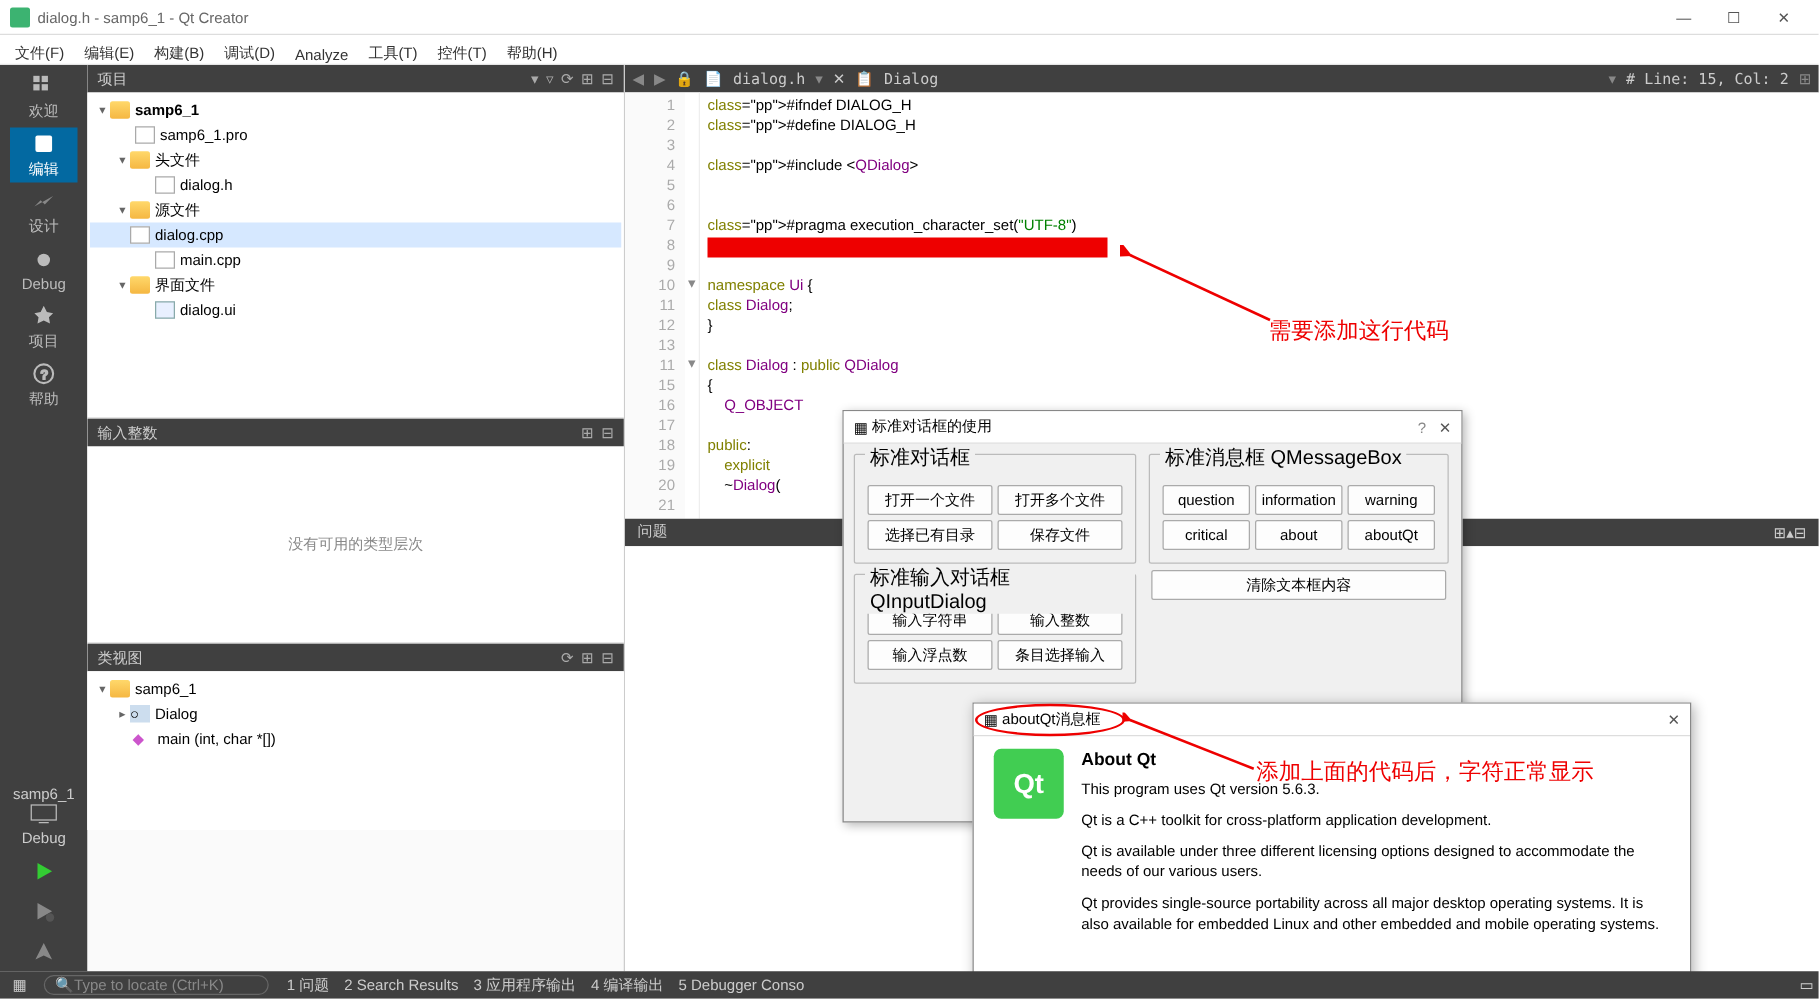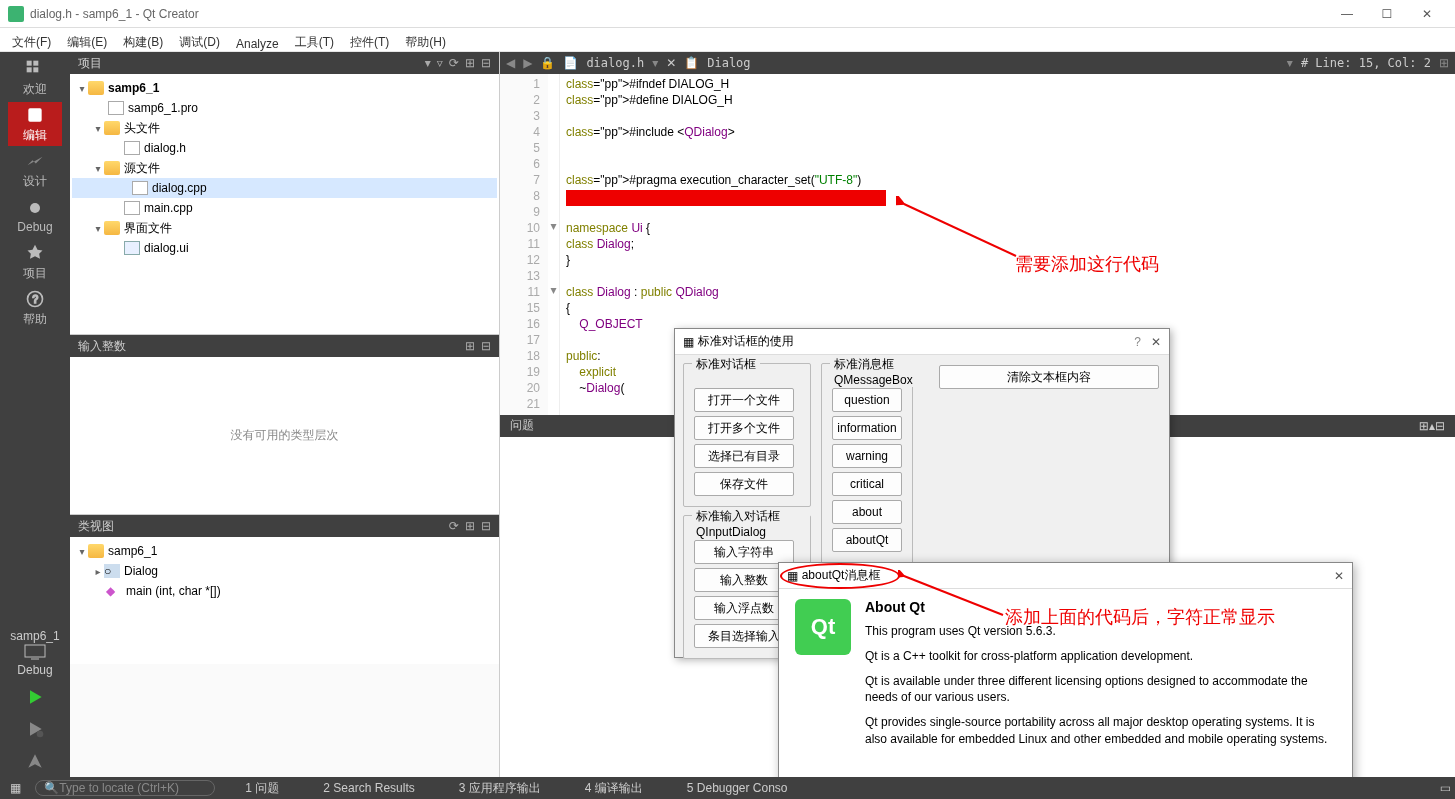--- a/index.html
+++ b/index.html
@@ -6,21 +6,21 @@
 body{width:1455px;height:799px;overflow:hidden;background:#fff;position:relative}
 .titlebar{height:28px;background:#fff;border-bottom:1px solid #ddd;display:flex;align-items:center;padding:0 8px;color:#666}
 .titlebar .app-icon{width:16px;height:16px;background:#3cb371;border-radius:2px;margin-right:6px}
 .titlebar .spacer{flex:1}
 .titlebar .winbtn{width:40px;text-align:center;color:#555;cursor:pointer}
 .menubar{height:24px;background:#fff;display:flex;align-items:flex-end;padding:0 12px;gap:16px;font-size:12px;color:#333;border-bottom:1px solid #e5e5e5}
 .menubar span{cursor:pointer}
 .container{display:flex;height:calc(100% - 52px - 22px)}
 .leftbar{width:70px;background:#404040;color:#bbb;display:flex;flex-direction:column;align-items:center;padding-top:4px}
 .leftbar .modebtn{width:54px;height:44px;display:flex;flex-direction:column;align-items:center;justify-content:center;font-size:10px;gap:2px;cursor:pointer;margin-bottom:2px}
-.leftbar .modebtn.active{background:#b91c1c;color:#fff}
+.leftbar .modebtn.active{background:#0369a1;color:#fff}
 .leftbar .modebtn svg{width:20px;height:20px}
 .leftbar .sep{flex:1}
 .leftbar .target{width:60px;text-align:center;padding:4px 0;font-size:11px;color:#ccc}
 .leftbar .target svg{width:24px;height:18px}
 .leftbar .runbtn{width:40px;height:32px;display:flex;align-items:center;justify-content:center;cursor:pointer}
 .midcol{width:430px;display:flex;flex-direction:column;background:#fafafa;border-right:1px solid #ccc}
 .panel-title{height:22px;background:#404040;color:#ccc;display:flex;align-items:center;padding:0 8px;font-size:12px}
 .panel-title .sp{flex:1}
 .panel-title .ic{margin-left:6px;color:#aaa;font-size:12px}
 .tree{flex:1;background:#fff;padding:4px 2px;overflow:auto}
@@ -55,33 +55,33 @@
 .redline{position:absolute;left:6px;top:116px;width:320px;height:3px;background:#e00}
 .annotation1{position:absolute;left:1015px;top:252px;color:#e00;font-size:18px;font-weight:500}
 .annotation2{position:absolute;left:1005px;top:605px;color:#e00;font-size:18px;font-weight:500}
 .dialog1{position:absolute;left:674px;top:328px;width:496px;height:330px;background:#f0f0f0;border:1px solid #888;box-shadow:2px 2px 8px rgba(0,0,0,0.3)}
 .dlg-title{height:26px;background:#fff;display:flex;align-items:center;padding:0 8px;border-bottom:1px solid #ddd}
 .dlg-title .sp{flex:1}
 .dlg-title .q{color:#888;margin-right:10px}
 .dlg-title .x{color:#555;cursor:pointer}
 .dlg-body{padding:8px;display:flex;gap:10px}
 .group{border:1px solid #bbb;border-radius:2px;padding:22px 8px 8px;position:relative;background:#f0f0f0}
-.group .legend{position:absolute;top:-8px;left:8px;background:#f0f0f0;padding:0 4px;font-size:12px}
+.group .legend{position:absolute;top:-8px;left:8px;background:#f0f0f0;padding:0 4px;font-size:16px}
 .btn{display:inline-block;min-width:100px;height:24px;line-height:22px;text-align:center;background:#fdfdfd;border:1px solid #aaa;border-radius:2px;margin:2px;cursor:pointer;font-size:12px}
 .btn.small{min-width:70px}
 .dialog2{position:absolute;left:778px;top:562px;width:575px;height:230px;background:#fff;border:1px solid #888;box-shadow:2px 2px 10px rgba(0,0,0,0.3)}
 .dialog2 .dlg-body2{padding:10px 16px;display:flex;gap:14px}
 .qt-logo{width:56px;height:56px;background:#41cd52;color:#fff;display:flex;align-items:center;justify-content:center;font-size:22px;font-weight:bold;border-radius:6px}
 .about-text h3{font-size:14px;font-weight:bold;margin-bottom:8px}
 .about-text p{font-size:12px;margin-bottom:8px;line-height:1.4;max-width:470px}
 .issues-bar{height:22px;background:#404040;color:#ccc;display:flex;align-items:center;padding:0 10px;font-size:12px}
 .issues-bar .sp{flex:1}
 .statusbar{position:absolute;bottom:0;left:0;right:0;height:22px;background:#404040;color:#ccc;display:flex;align-items:center;padding:0 4px;font-family:Consolas,monospace;font-size:11px}
 .statusbar .sbox{width:180px;height:16px;border:1px solid #666;border-radius:8px;margin:0 8px;display:flex;align-items:center;padding:0 8px;color:#888}
-.statusbar .tab{margin:0 22px}
+.statusbar .tab{margin:0 6px}
 .statusbar .sp{flex:1}
 .red-arrow{position:absolute;pointer-events:none}
 .red-oval{position:absolute;left:780px;top:563px;width:120px;height:26px;border:2px solid #e00;border-radius:50%;pointer-events:none}
 </style>
 </head>
 <body>
 
 <div class="titlebar">
   <div class="app-icon"></div>
   <span>dialog.h - samp6_1 - Qt Creator</span>
@@ -198,21 +198,21 @@
         </div>
       <div class="row" style="padding-left:52px">
           <span class="icn file-h"></span>
           <span>dialog.h</span>
         </div>
       <div class="row" style="padding-left:20px">
           <span class="tw">▾</span>
           <span class="icn folder"></span>
           <span>源文件</span>
         </div>
-      <div class="row sel" style="padding-left:60px">
+      <div class="row sel" style="padding-left:32px">
           <span class="icn file-cpp"></span>
           <span>dialog.cpp</span>
         </div>
       <div class="row" style="padding-left:52px">
           <span class="icn file-cpp"></span>
           <span>main.cpp</span>
         </div>
       <div class="row" style="padding-left:20px">
           <span class="tw">▾</span>
           <span class="icn folder"></span>
@@ -359,21 +359,21 @@
         <span class="legend">标准对话框</span>
         <div><span class="btn">打开一个文件</span><span class="btn">打开多个文件</span></div>
         <div><span class="btn">选择已有目录</span><span class="btn">保存文件</span></div>
       </div>
       <div class="group">
         <span class="legend">标准输入对话框 QInputDialog</span>
         <div><span class="btn">输入字符串</span><span class="btn">输入整数</span></div>
         <div><span class="btn">输入浮点数</span><span class="btn">条目选择输入</span></div>
       </div>
     </div>
-    <div style="display:flex;flex-direction:row;gap:24px">
+    <div style="display:flex;flex-direction:column;gap:3px">
       <div class="group">
         <span class="legend">标准消息框 QMessageBox</span>
         <div><span class="btn small">question</span><span class="btn small">information</span><span class="btn small">warning</span></div>
         <div><span class="btn small">critical</span><span class="btn small">about</span><span class="btn small">aboutQt</span></div>
       </div>
       <span class="btn" style="min-width:220px">清除文本框内容</span>
     </div>
   </div>
 </div>
 

